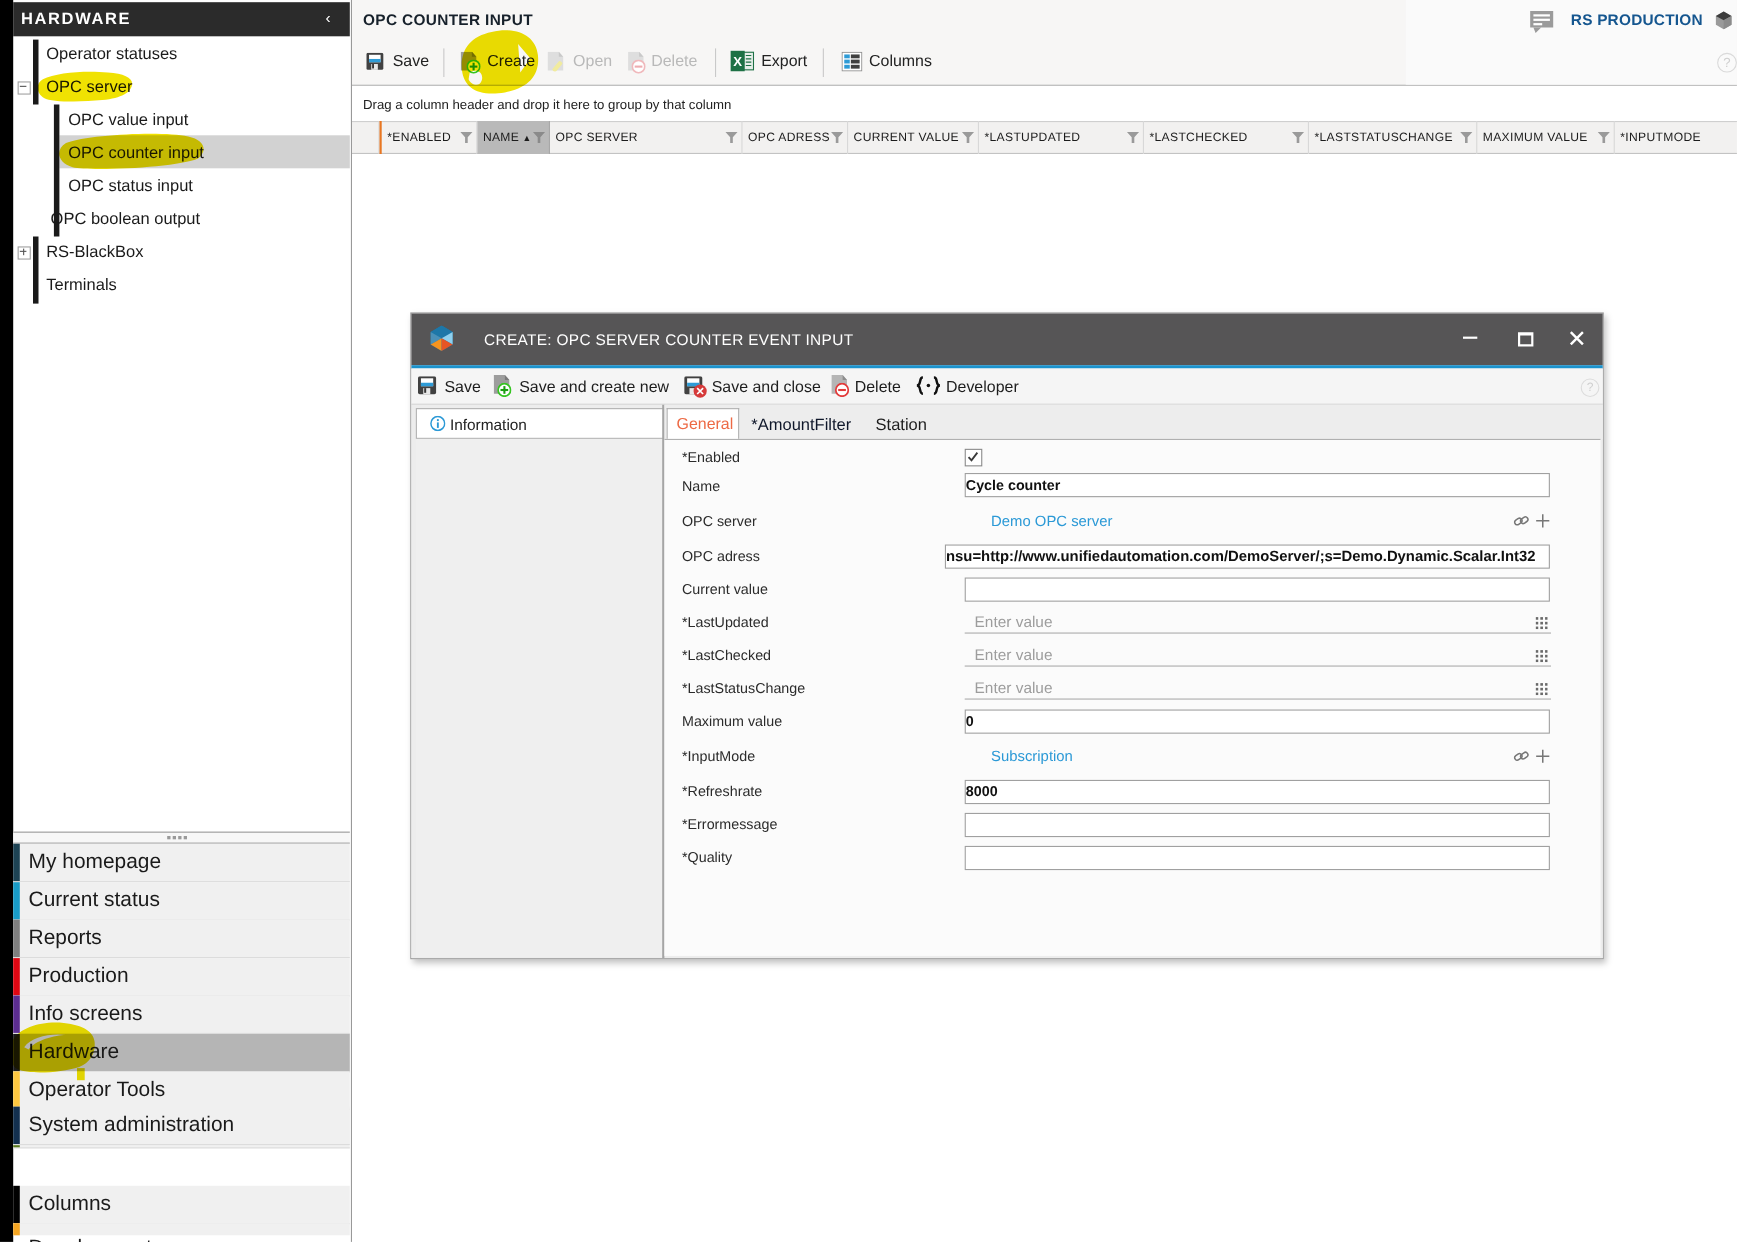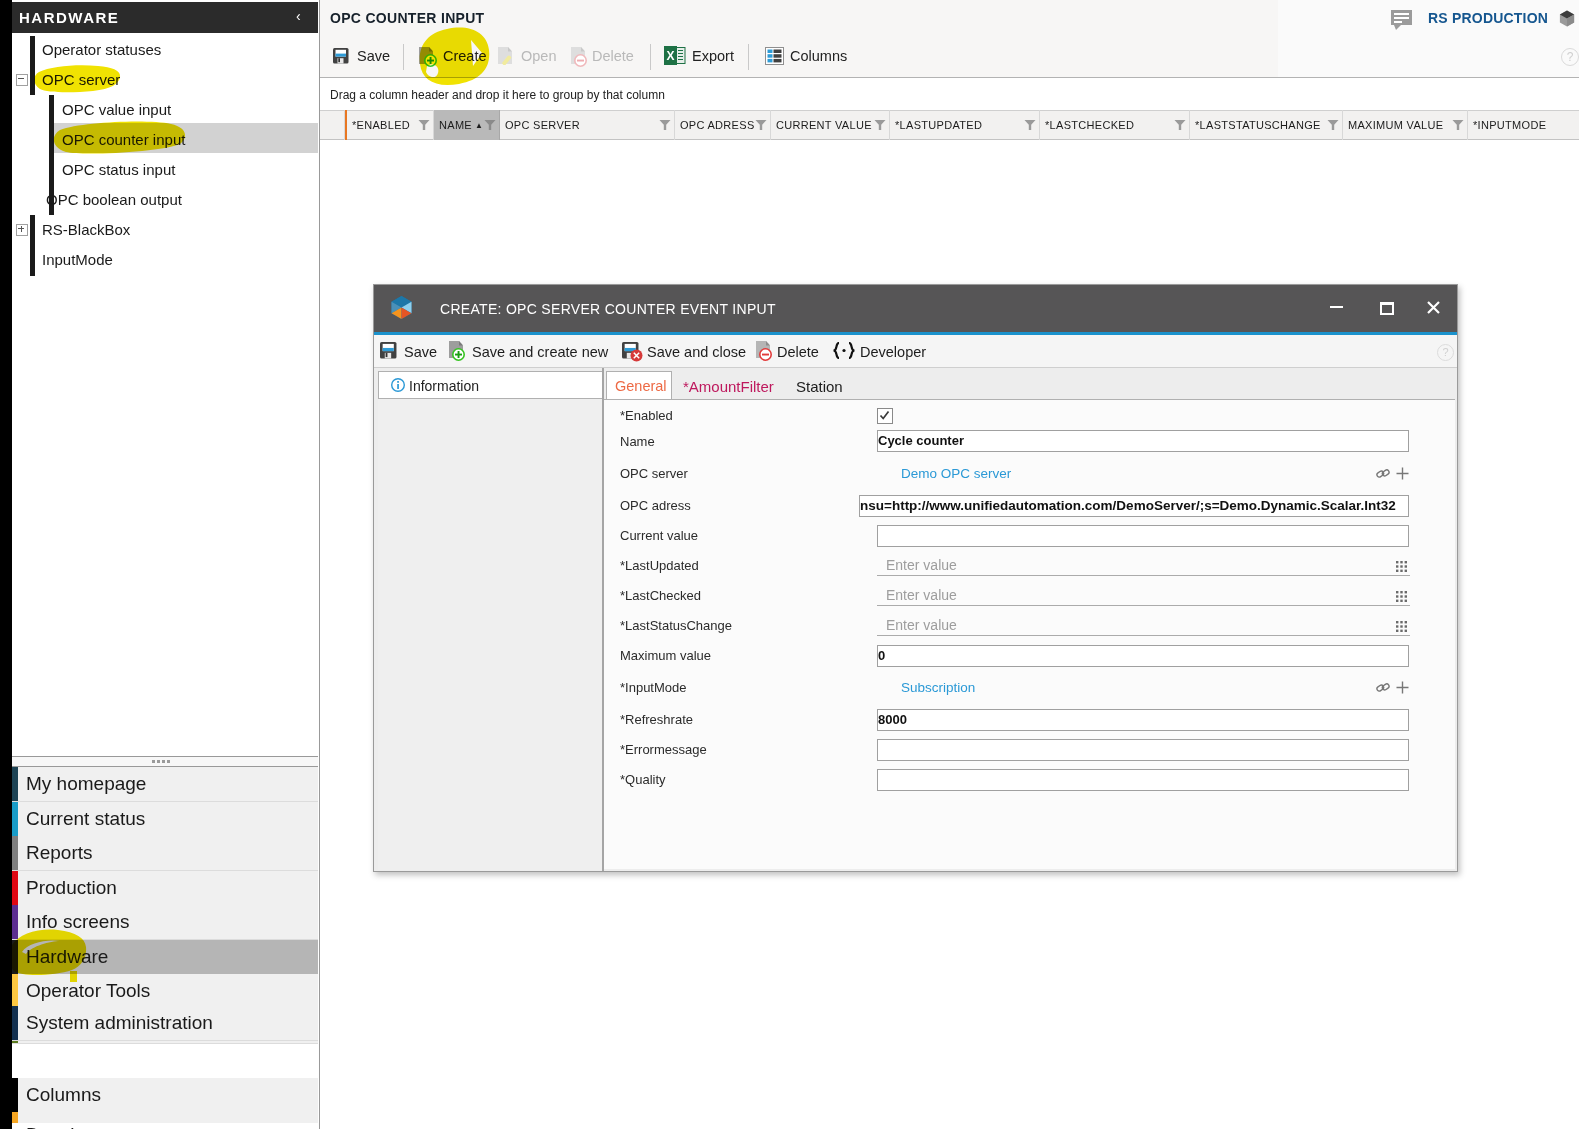--- a/index.html
+++ b/index.html
@@ -163,21 +163,21 @@
 <div class="abs" style="left:30px;top:36px;width:5px;height:59px;background:#1a1a1a"></div>
 <div class="abs" style="left:49px;top:95px;width:5px;height:120px;background:#1a1a1a"></div>
 <div class="abs" style="left:30px;top:215px;width:5px;height:61px;background:#1a1a1a"></div>
 <div class="treetxt" style="left:42px;top:41px">Operator statuses</div>
 <div class="treetxt" style="left:42px;top:71px">OPC server</div>
 <div class="treetxt" style="left:62px;top:101px">OPC value input</div>
 <div class="treetxt" style="left:62px;top:131px">OPC counter input</div>
 <div class="treetxt" style="left:62px;top:161px">OPC status input</div>
 <div class="treetxt" style="left:46px;top:191px">OPC boolean output</div>
 <div class="treetxt" style="left:42px;top:221px">RS-BlackBox</div>
-<div class="treetxt" style="left:42px;top:251px">InputMode</div>
+<div class="treetxt" style="left:42px;top:251px">Terminals</div>
 
 <div class="abs" style="left:16px;top:74px;width:10px;height:10px;border:1px solid #a0a0a0;background:#fff"></div>
 <div class="abs" style="left:18px;top:78px;width:6px;height:1px;background:#555"></div>
 <div class="abs" style="left:16px;top:224px;width:10px;height:10px;border:1px solid #a0a0a0;background:#fff"></div>
 <div class="abs" style="left:18px;top:228px;width:6px;height:1px;background:#555"></div>
 <div class="abs" style="left:20.5px;top:225.5px;width:1px;height:6px;background:#555"></div>
 
 <div class="abs" style="left:12px;top:756px;width:306px;height:11px;background:#f7f7f7;border-top:1px solid #999;border-bottom:1px solid #999;box-sizing:border-box"></div>
 <div class="abs" style="left:152px;top:760px;width:3px;height:3px;background:#9a9a9a"></div>
 <div class="abs" style="left:157px;top:760px;width:3px;height:3px;background:#9a9a9a"></div>
@@ -306,21 +306,21 @@
   <rect x="6.2" y="6" width="1.7" height="5" fill="#2b99d6"></rect>
   <rect x="6.2" y="3" width="1.7" height="1.8" fill="#2b99d6"></rect>
 </svg>
 <div class="abs" style="left:409px;top:378px;font-size:14px;color:#222">Information</div>
 <div class="abs" style="left:378px;top:399px;width:224px;height:471px;background:#efefef"></div>
 <div class="abs" style="left:602px;top:368px;width:2px;height:503px;background:#a5a5a5"></div>
 
 <div class="abs" style="left:604px;top:368px;width:853px;height:31px;background:#ededed"></div>
 <div class="abs" style="left:606px;top:371px;width:66px;height:28px;background:#fff;border:1px solid #b0b0b0;border-bottom:none;box-sizing:border-box"></div>
 <div class="abs" style="left:615px;top:378px;font-size:14.5px;color:#ed6a45">General</div>
-<div class="abs" style="left:683px;top:378px;font-size:15px;color:#be185d">*AmountFilter</div>
+<div class="abs" style="left:683px;top:378px;font-size:15px;color:#0f172a">*AmountFilter</div>
 <div class="abs" style="left:796px;top:378px;font-size:15px;color:#1d1d1d">Station</div>
 
 <div class="abs" style="left:604px;top:399px;width:851px;height:470px;background:#fbfbfb;border-top:1px solid #b0b0b0;box-sizing:border-box"></div>
 
 <div class="flabel" style="top:408px">*Enabled</div>
 <div class="abs" style="left:877px;top:408px;width:14px;height:14px;border:1px solid #8a8a8a;background:#fff"></div>
 <svg class="abs" style="left:879px;top:410px" width="11" height="11" viewBox="0 0 11 11">
     <path d="M1.5 5.5 L4.2 8.5 L9.5 1.5" stroke="#3a3a3a" stroke-width="1.7" fill="none"></path>
   </svg>
 

